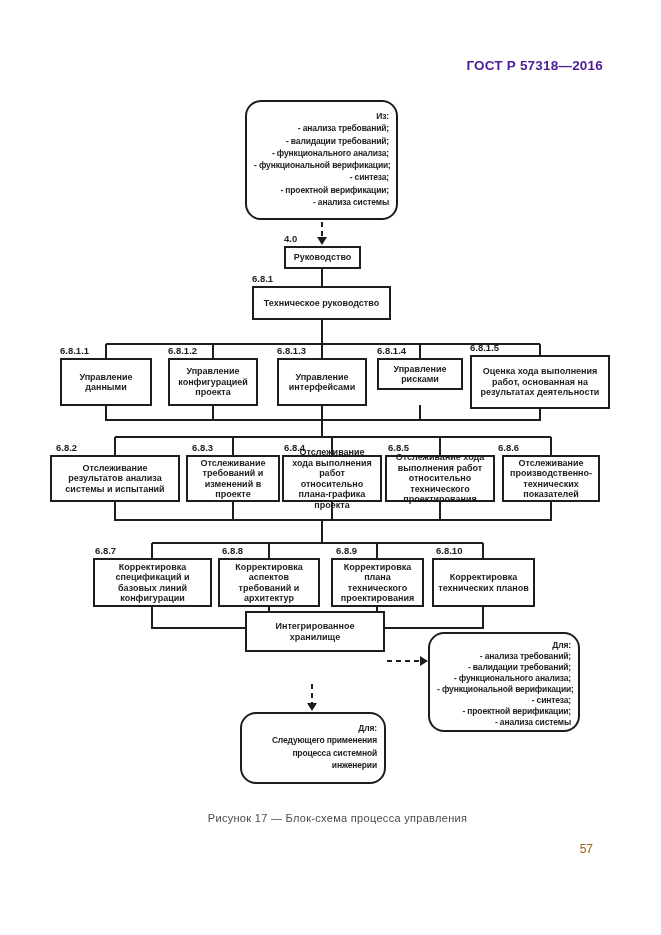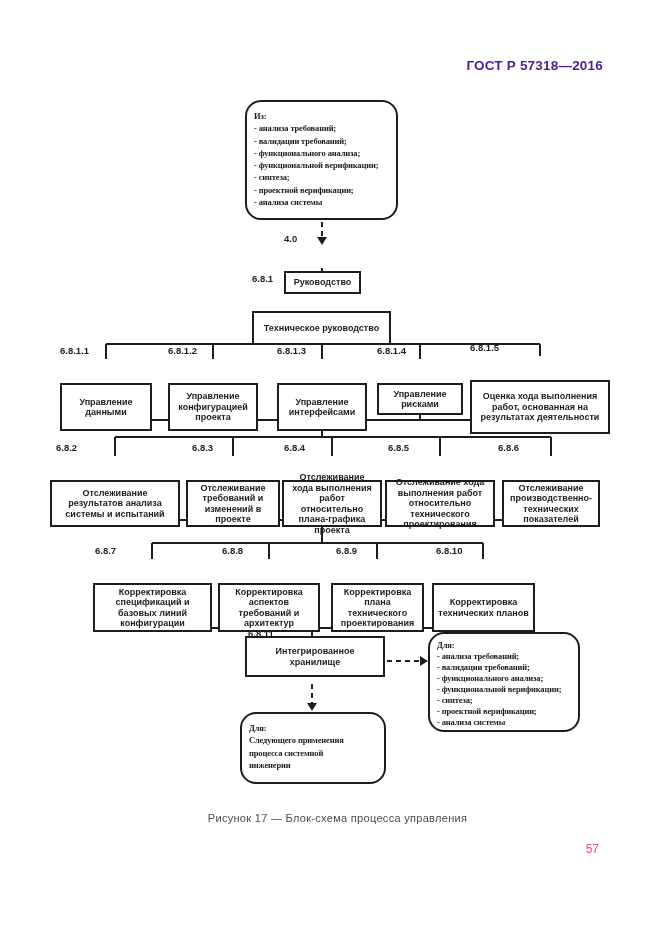--- a/index.html
+++ b/index.html
@@ -17,37 +17,36 @@
   .num{
     position:absolute;font-size:9.5px;font-weight:bold;color:#1d1d1d;
     white-space:nowrap;line-height:10px;
   }
   .box{
     position:absolute;box-sizing:border-box;background:#fff;
     border:2px solid #1d1d1d;
     display:flex;align-items:center;justify-content:center;
     text-align:center;font-size:9px;font-weight:bold;line-height:10.5px;
     padding:2px 4px;
-    margin-top:25px;
   }
   .round{
     position:absolute;box-sizing:border-box;background:#fff;
     border:2px solid #1d1d1d;border-radius:16px;
     font-size:8.5px;font-weight:bold;line-height:12.3px;
-    letter-spacing:-0.15px;padding:8px 7px;text-align:left;font-family:Liberation Serif, serif;
+    letter-spacing:-0.15px;padding:8px 7px;text-align:right;
   }
   .round.small{line-height:11px;padding:6px 7px;}
   .note-list div{white-space:nowrap;}
   .caption{
     position:absolute;top:812px;left:0;width:100%;
     text-align:center;font-size:11px;color:#4a4a4a;letter-spacing:.3px;padding-left:7px;
   }
   .pageno{
-    position:absolute;top:842px;right:62px;
-    font-size:12px;color:#ec4899;
+    position:absolute;top:842px;right:68px;
+    font-size:12px;color:#a16207;
   }
 </style>
 </head>
 <body>
 
 <div class="page">
 
   <div class="hdr">ГОСТ Р 57318—2016</div>
 
   <svg class="connectors" width="661" height="935" viewBox="0 0 661 935">

